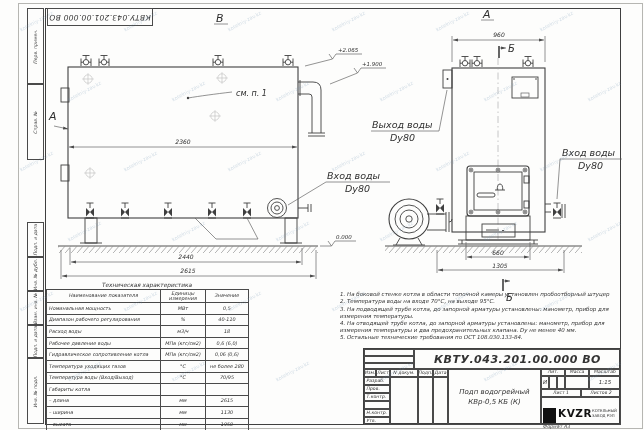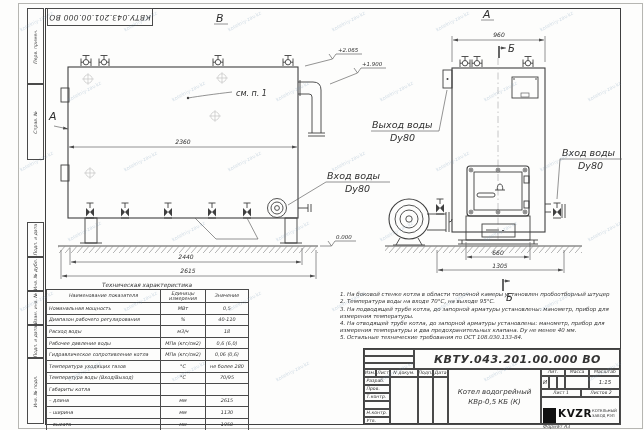--- a/index.html
+++ b/index.html
@@ -427,21 +427,21 @@
   <div class="cell lbl" style="left:0;top:36px;width:26px;height:8px">Пров.</div>
   <div class="cell lbl" style="left:0;top:44px;width:26px;height:8px">Т.контр.</div>
   <div class="cell lbl" style="left:0;top:52px;width:26px;height:8px"></div>
   <div class="cell lbl" style="left:0;top:60px;width:26px;height:8px">Н.контр.</div>
   <div class="cell lbl" style="left:0;top:68px;width:26px;height:8px">Утв.</div>
   <div class="cell" style="left:26px;top:28px;width:28px;height:48px"></div>
   <div class="cell" style="left:54px;top:28px;width:15px;height:48px"></div>
   <div class="cell" style="left:69px;top:28px;width:15px;height:48px"></div>
 
   <div class="cell name">
-    <span>Котел водогрейный</span>
+    <span>Подп водогрейный</span>
     <span>КВр-0,5  КБ  (К)</span>
   </div>
 
   <div class="cell ctr" style="left:177px;top:20px;width:24px;height:7px">Лит.</div>
   <div class="cell ctr" style="left:201px;top:20px;width:24px;height:7px">Масса</div>
   <div class="cell ctr" style="left:225px;top:20px;width:32px;height:7px">Масштаб</div>
   <div class="cell ctr" style="left:177px;top:27px;width:8px;height:13px;font-size:5.5px">И</div>
   <div class="cell" style="left:185px;top:27px;width:8px;height:13px"></div>
   <div class="cell" style="left:193px;top:27px;width:8px;height:13px"></div>
   <div class="cell" style="left:201px;top:27px;width:24px;height:13px"></div>

